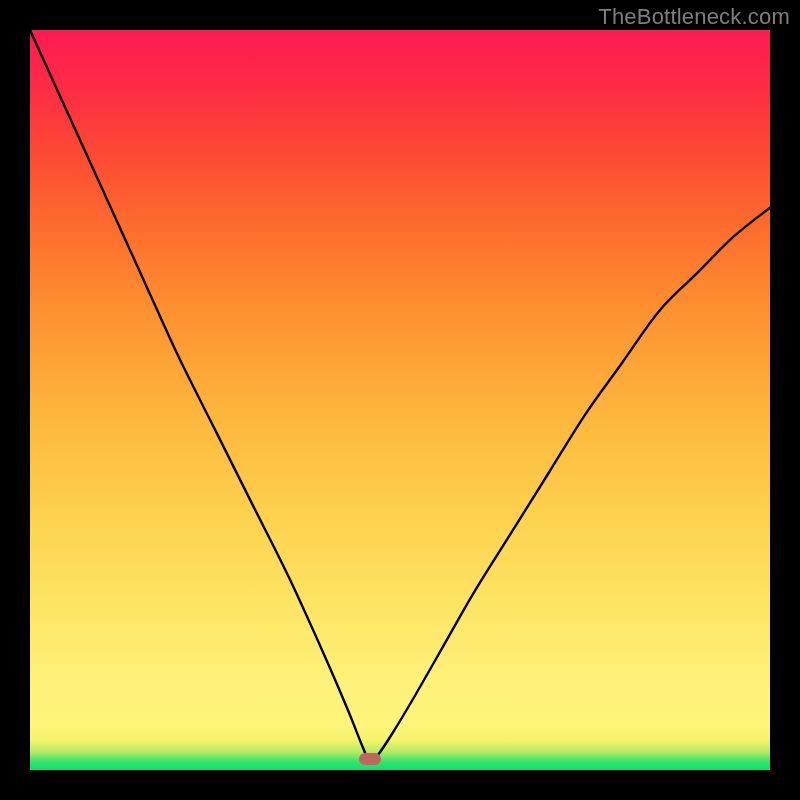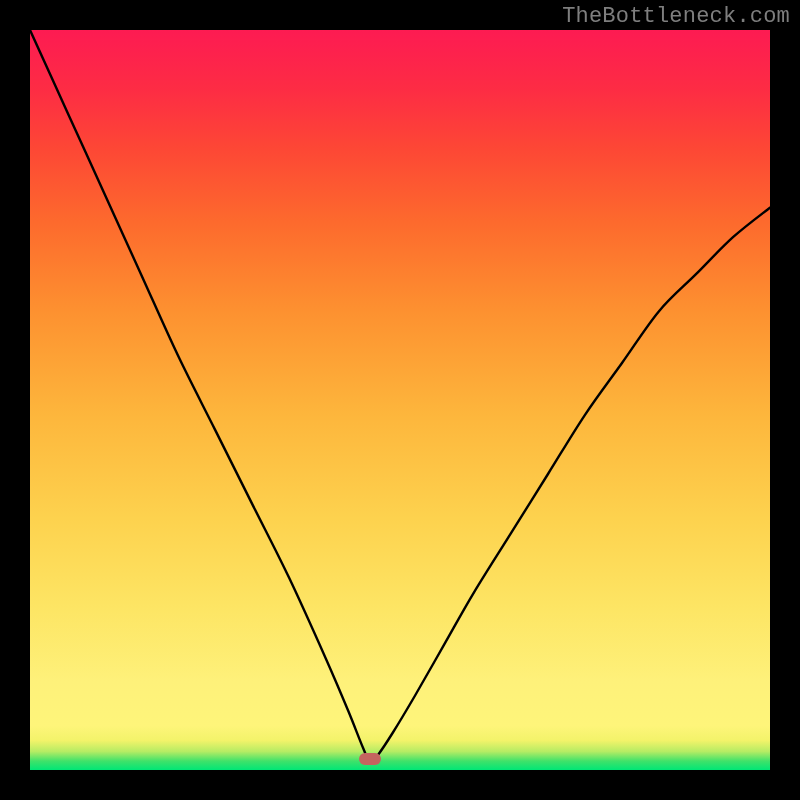--- a/index.html
+++ b/index.html
@@ -8,21 +8,20 @@
     width: 800px;
     height: 800px;
     overflow: hidden;
     font-family: Arial, Helvetica, sans-serif;
   }
   .frame {
     position: relative;
     width: 800px;
     height: 800px;
     background: #000;
-    font-family: Liberation Mono, monospace;
   }
   .plot {
     position: absolute;
     left: 30px;
     top: 30px;
     width: 740px;
     height: 740px;
     
     background: linear-gradient(to top,
       #00e676 0%,

